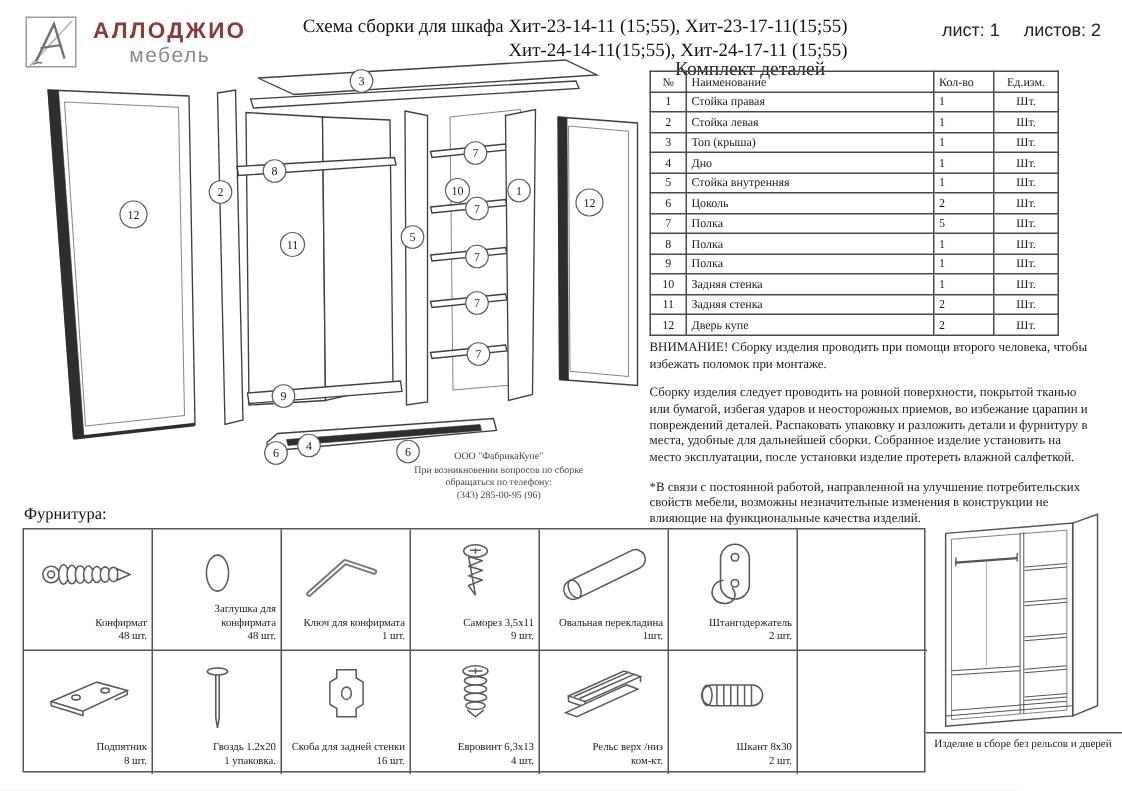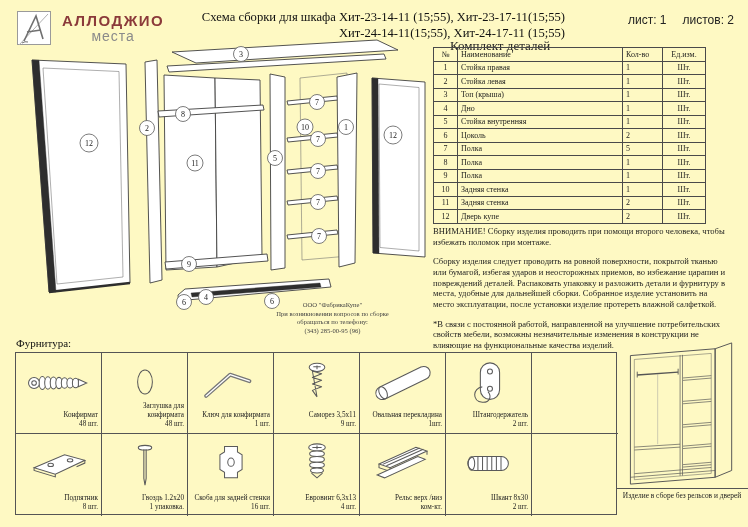--- a/index.html
+++ b/index.html
@@ -1,16 +1,16 @@
 <!DOCTYPE html>
 <html><head>
 <meta charset="utf-8">
 <style>
   html,body{margin:0;padding:0;background:#e8e8e8;}
-  #page{position:relative;width:748px;height:527px;background:#fef9c3;overflow:hidden;
+  #page{position:relative;width:748px;height:527px;background:#ffffff;overflow:hidden;
         font-family:"Liberation Serif",serif;color:#1c1c1c;}
   
   #logo{position:absolute;left:16px;top:10px;display:flex;align-items:flex-start;}
   #logo .mark{width:38px;height:38px;}
   #logo .words{margin-left:8px;font-family:"Liberation Sans",sans-serif;line-height:1.05;padding-top:3px;}
   #logo .brand{font-size:15px;font-weight:bold;letter-spacing:1.5px;color:#8b3a3a;}
   #logo .sub{font-size:14px;letter-spacing:1px;color:#8a8a8a;text-align:center;}
   #title{position:absolute;left:185px;top:10px;width:380px;font-size:12.6px;line-height:1.25;color:#111;text-align:right;}
   #sheetinfo{position:absolute;right:14px;top:13px;font-family:"Liberation Sans",sans-serif;
              font-size:12px;color:#222;display:flex;gap:16px;}
@@ -62,21 +62,21 @@
   <div id="logo">
     <svg class="mark" viewBox="0 0 38 38">
       <rect x="1.5" y="1.5" width="33" height="33" fill="#fff" stroke="#9a9a9a" stroke-width="1"></rect>
       <path d="M3,35 L32,4" stroke="#b0b0b0" stroke-width="1" fill="none"></path>
       <path d="M8,31 L20,6 L27,29" stroke="#707070" stroke-width="1.6" fill="none"></path>
       <path d="M11,22 L25,20" stroke="#707070" stroke-width="1.4" fill="none"></path>
       <path d="M6,33 q3,-2 6,-1" stroke="#707070" stroke-width="1" fill="none"></path>
     </svg>
     <div class="words">
       <div class="brand">АЛЛОДЖИО</div>
-      <div class="sub">места</div>
+      <div class="sub">мебель</div>
     </div>
   </div>
 
   <div id="title">
     <div>Схема сборки для шкафа Хит-23-14-11 (15;55), Хит-23-17-11(15;55)</div>
     <div>Хит-24-14-11(15;55), Хит-24-17-11 (15;55)</div>
   </div>
 
   <div id="sheetinfo">
     <span>лист: 1</span>

